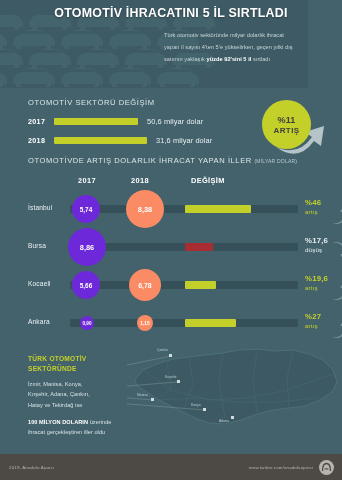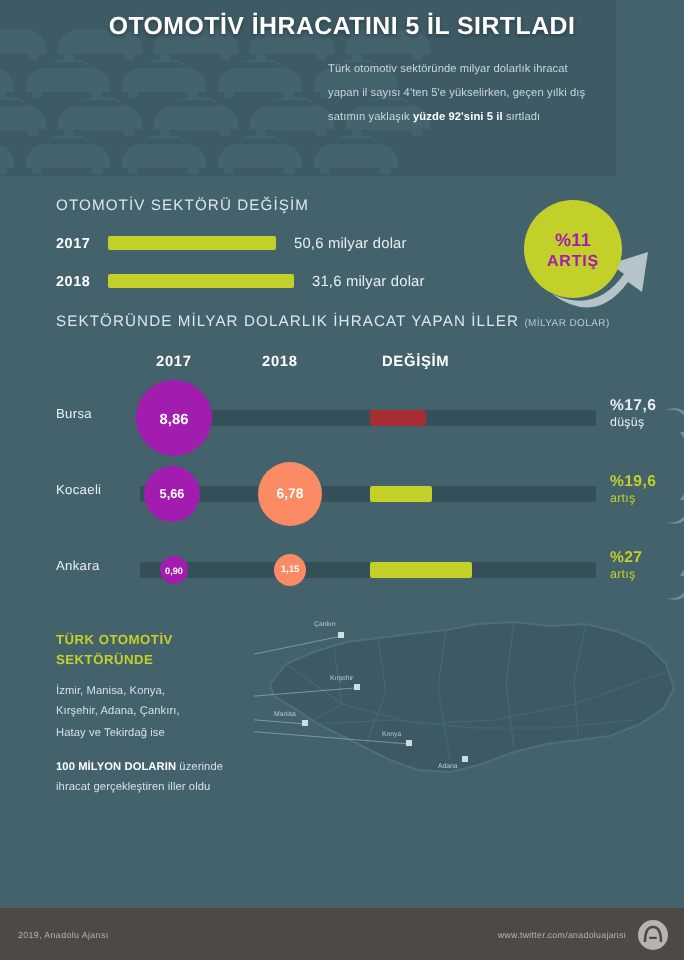--- a/index.html
+++ b/index.html
@@ -95,21 +95,21 @@
     width: 78px; height: 70px;
   }
   .badge-circle {
     position: absolute;
     left: 6px; top: 11px;
     width: 49px; height: 49px;
     border-radius: 50%;
     background: #c4d02a;
     display: flex; flex-direction: column;
     align-items: center; justify-content: center;
-    color: #a21caf;
+    color: #404040;
     z-index: 3;
   }
   .badge-circle .b1 { font-size: 9px; font-weight: bold; letter-spacing: .2px; }
   .badge-circle .b2 { font-size: 8px; font-weight: bold; letter-spacing: .4px; margin-top: 1px; }
   .badge-arrow { position: absolute; left: 0; top: 0; z-index: 2; }
 
   
   .sec2 { position: relative; padding: 6px 0 0 28px; }
   .colheads {
     position: relative; height: 17px; margin-top: 8px;
@@ -158,21 +158,21 @@
     border-radius: 1px;
   }
   .bub {
     position: absolute;
     border-radius: 50%;
     display: flex; align-items: center; justify-content: center;
     color: #ffffff;
     font-weight: bold;
     z-index: 4;
   }
-  .bub.b17 { background: #a21caf; }
+  .bub.b17 { background: #6d28d9; }
   .bub.b18 { background: #fb8b64; }
 
   .chg-label {
     position: absolute;
     left: 277px; top: 8px;
     width: 40px;
   }
   .chg-pct { font-size: 7.8px; font-weight: bold; letter-spacing: .2px; }
   .chg-word { font-size: 6.2px; letter-spacing: .15px; margin-top: 1px; }
   .up   .chg-pct, .up   .chg-word { color: #c4d02a; }
@@ -302,30 +302,50 @@
       </svg>
       <div class="badge-circle">
         <div class="b1">%11</div>
         <div class="b2">ARTIŞ</div>
       </div>
     </div>
   </div>
 
   <div class="sec2">
     <div class="sec-title">
-      <span>SEKTÖRÜNDE MİLYAR DOLARLIK İHRACAT YAPAN İLLER</span>
+      <span>OTOMOTİVDE ARTIŞ DOLARLIK İHRACAT YAPAN İLLER</span>
       <span class="unit">(MİLYAR DOLAR)</span>
     </div>
 
     <div class="colheads">
       <span class="ch-2017">2017</span>
       <span class="ch-2018">2018</span>
       <span class="ch-chg">DEĞİŞİM</span>
     </div>
 
+    <div class="prow">
+      <div class="p-name">İstanbul</div>
+      <div class="track"></div>
+      <div class="chg-track">
+        <div class="chg-fill" style="left:2px;width:66px;background:#c4d02a"></div>
+      </div>
+      <div class="bub b17" style="left:44px;top:5px;width:28px;height:28px;font-size:6.4px">
+        <span>5,74</span>
+      </div>
+      <div class="bub b18" style="left:98px;top:0px;width:38px;height:38px;font-size:7.4px">
+        <span>8,38</span>
+      </div>
+      <div class="chg-label up">
+        <div class="chg-pct">%46</div>
+        <div class="chg-word">artış</div>
+        <svg class="chg-arrow" width="17" height="22" viewBox="0 0 17 22" xmlns="http://www.w3.org/2000/svg">
+          <path d="M2 20 q12 2 12 -11 l-4 0 l5 -8 l4 9 l-4 0 q0 14 -13 10z" fill="#a9bcc2"></path>
+        </svg>
+      </div>
+    </div>
 
     <div class="prow">
       <div class="p-name">Bursa</div>
       <div class="track"></div>
       <div class="chg-track">
         <div class="chg-fill" style="left:2px;width:28px;background:#a82d32"></div>
       </div>
       <div class="bub b17" style="left:40px;top:0px;width:38px;height:38px;font-size:7.4px">
         <span>8,86</span>
       </div>

